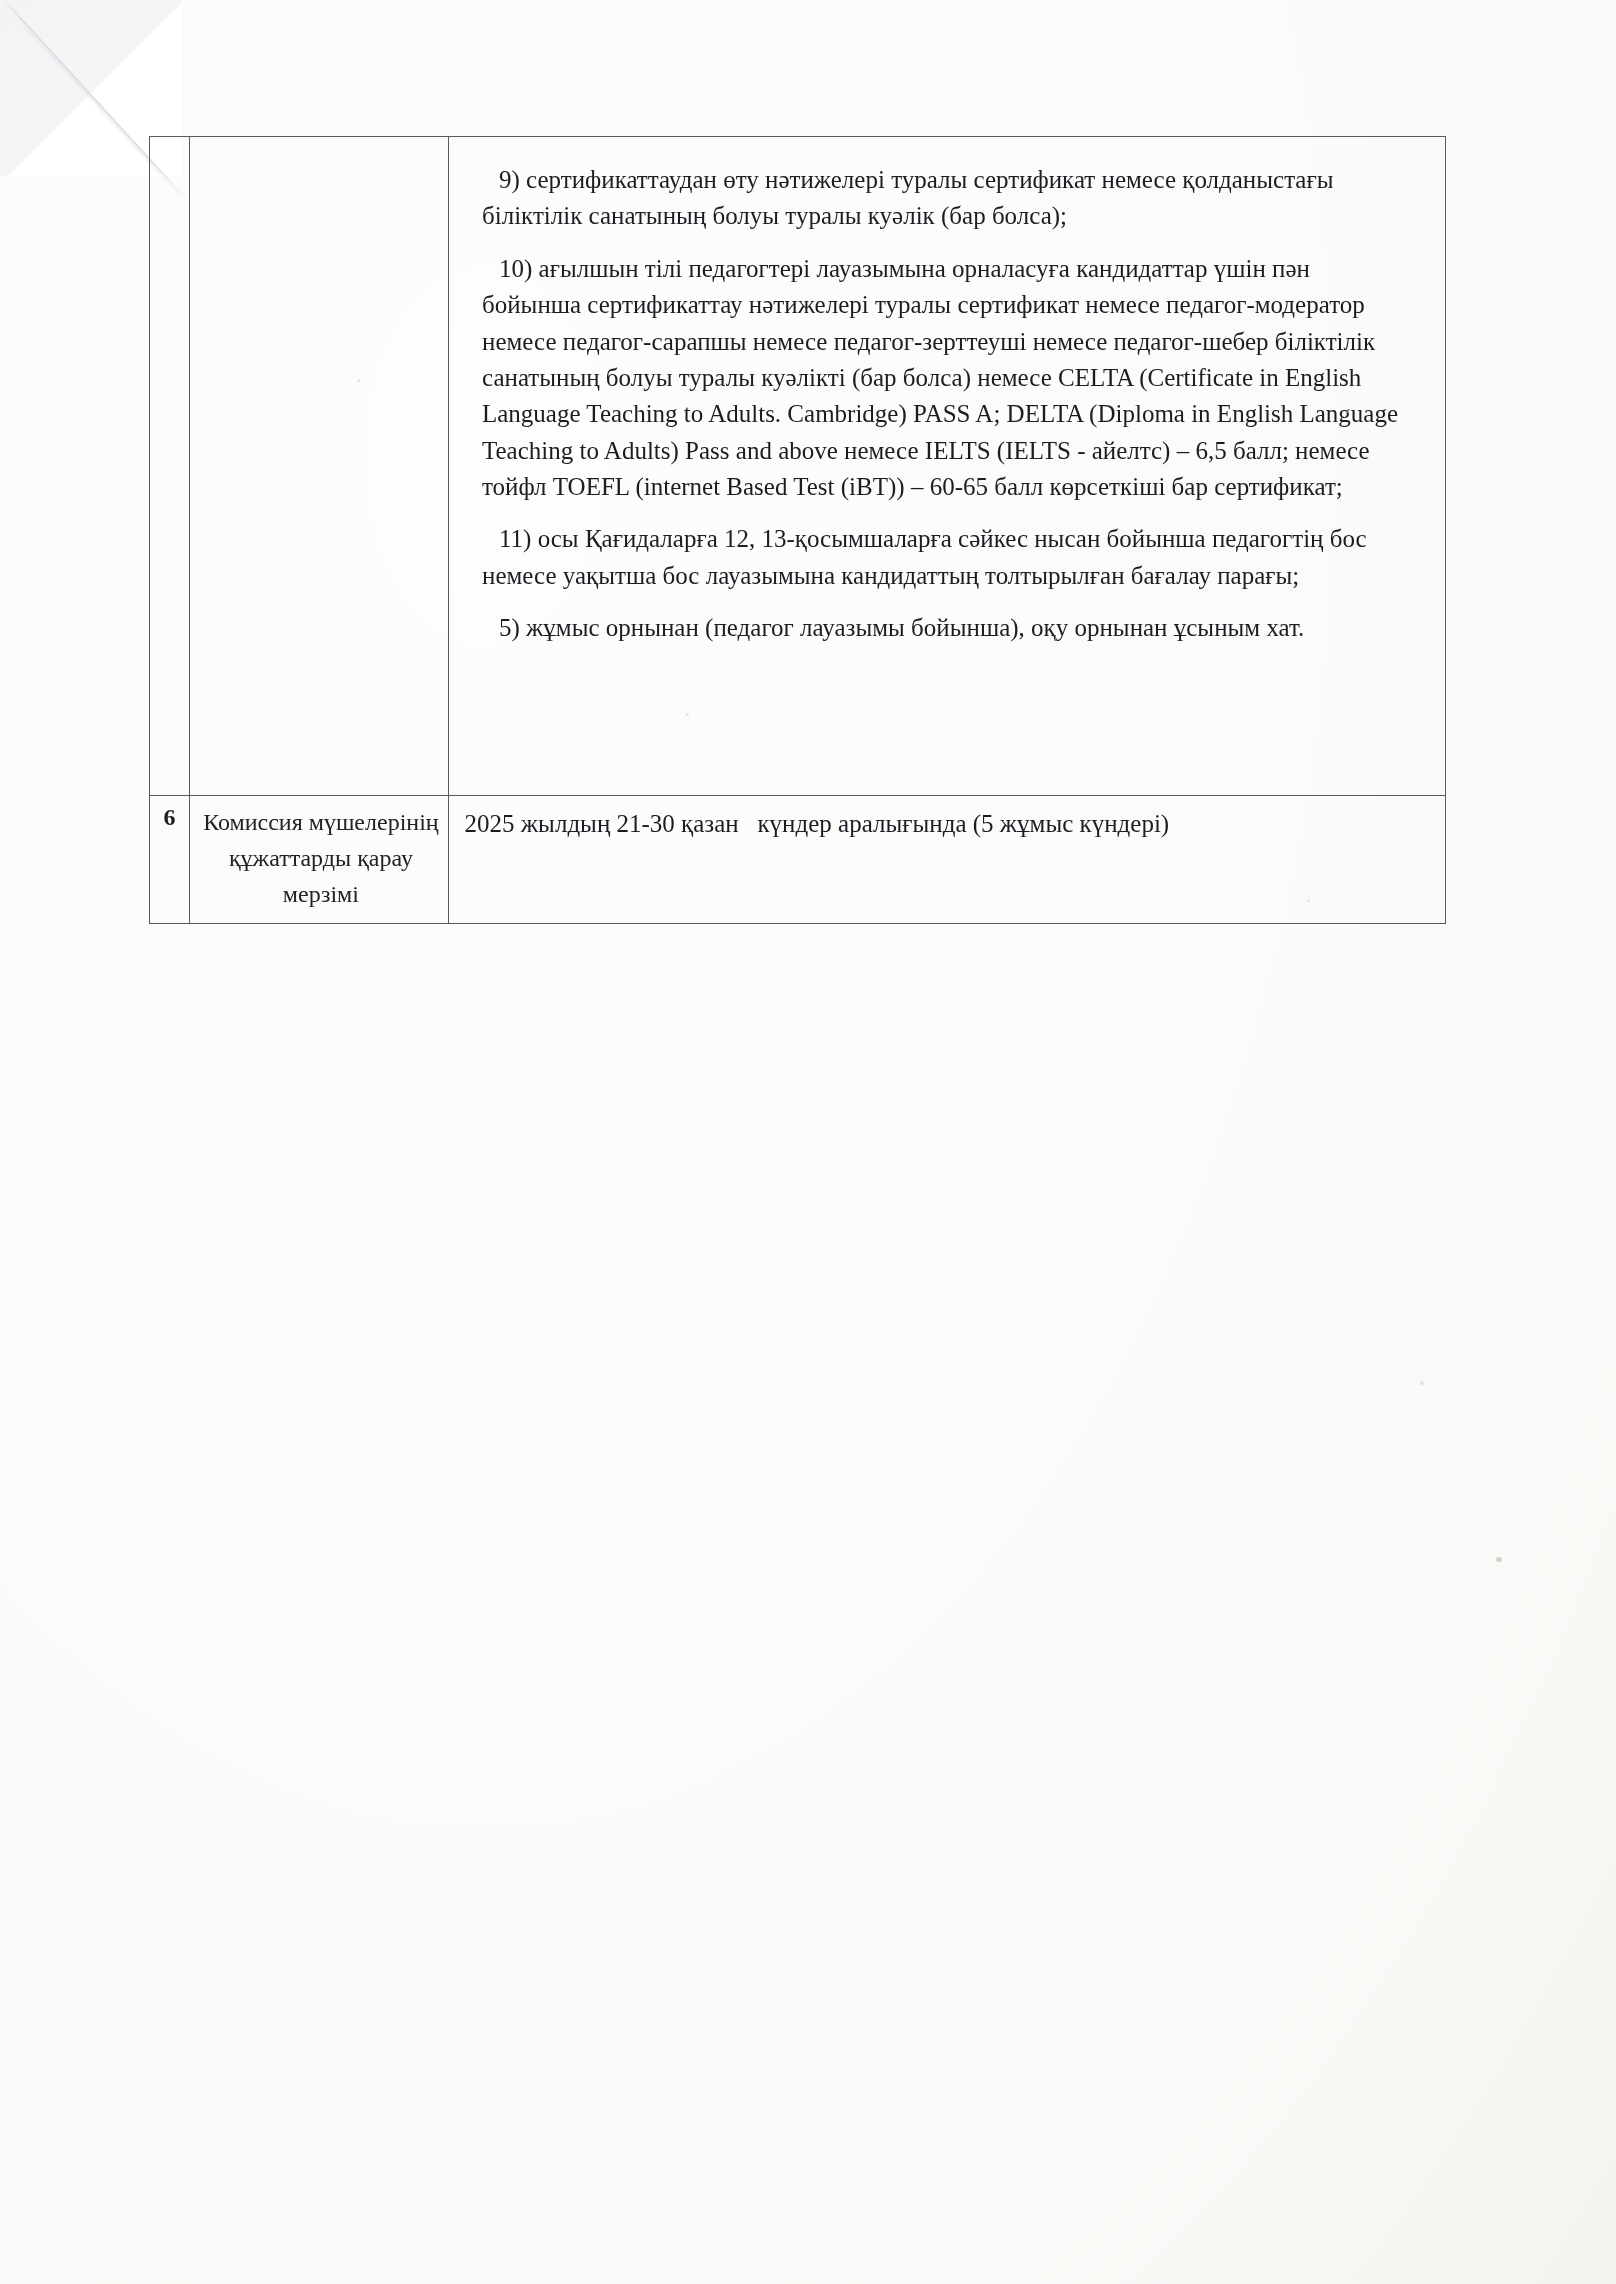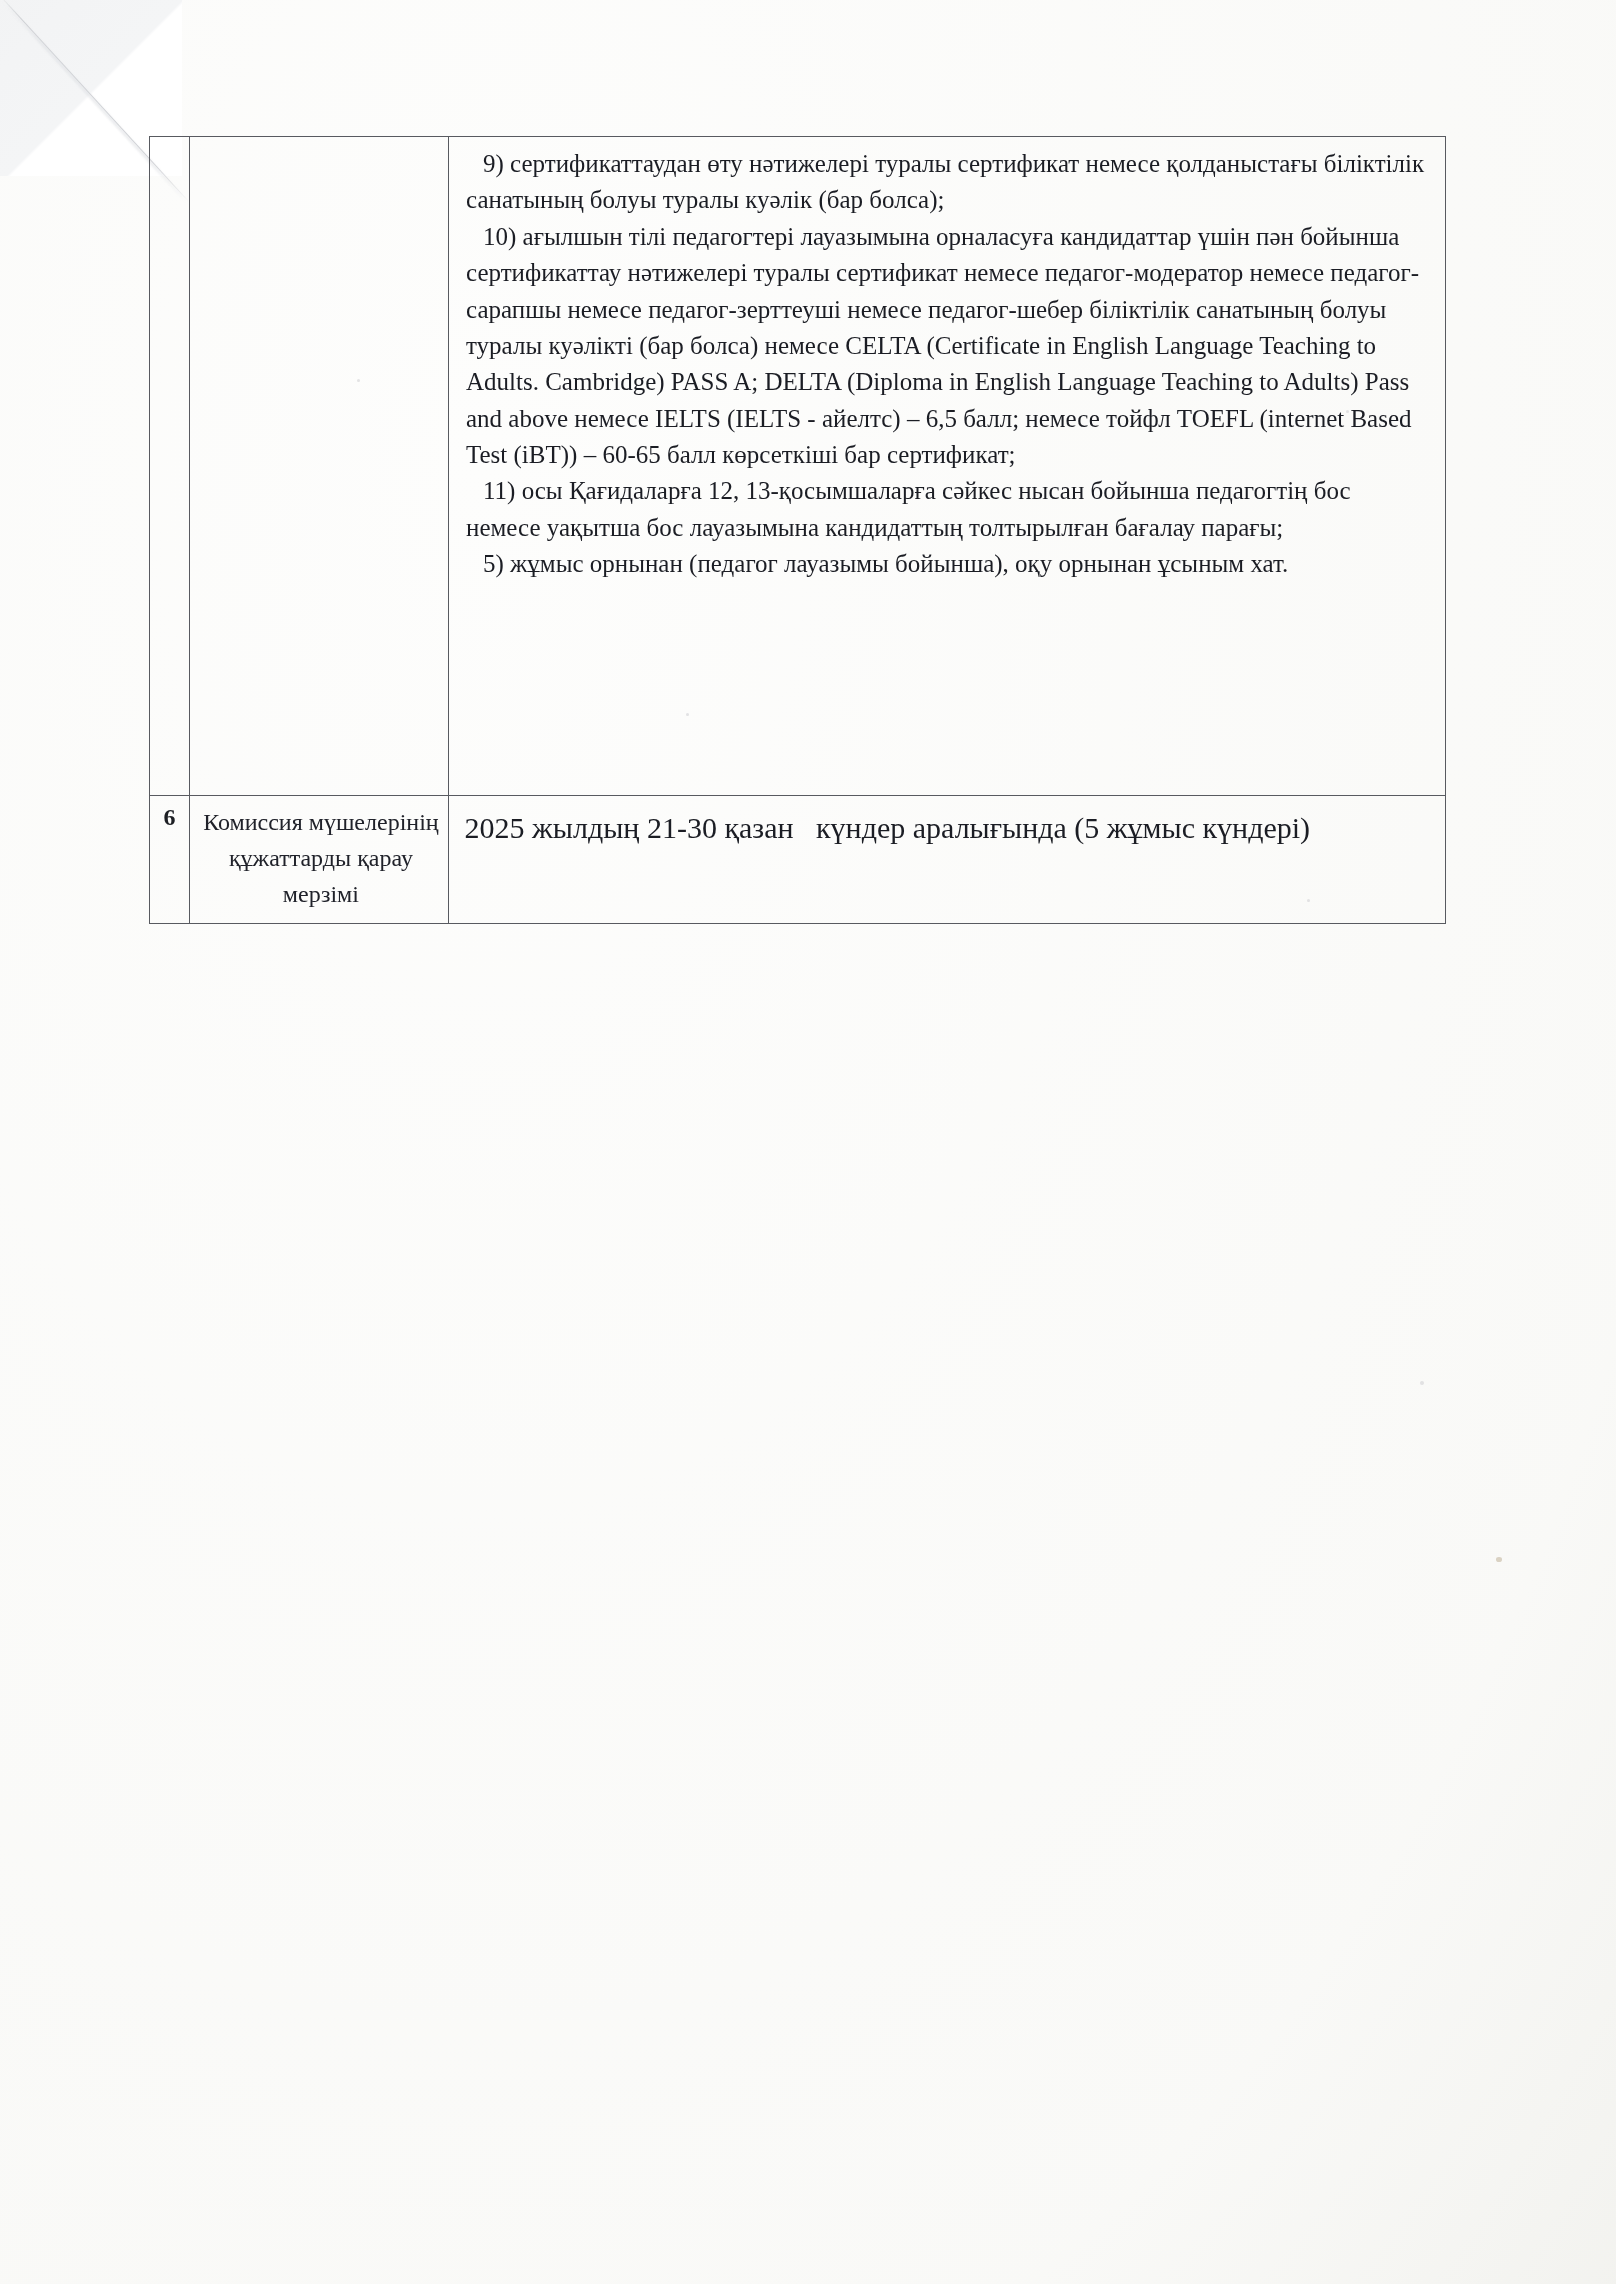--- a/index.html
+++ b/index.html
@@ -98,25 +98,25 @@
     text-align: center;
   }
   .cell-body {
     font-size: 25px;
     color: #1b1d24;
     line-height: 1.455;
     padding: 9px 19.5px 13px 17px;
     text-align: left;
   }
   .cell-body p {
-    margin: 0;
+    margin: 16px;
     text-indent: 17px;
   }
   .cell-date {
-    font-size: 30px;
+    font-size: 25px;
     color: #1b1d24;
     line-height: 1.45;
     padding: 10.4px 13px 11.7px 15.6px;
     white-space: pre-wrap;
   }
 
   
   .speck {
     position: absolute;
     background: #cfc4b2;

